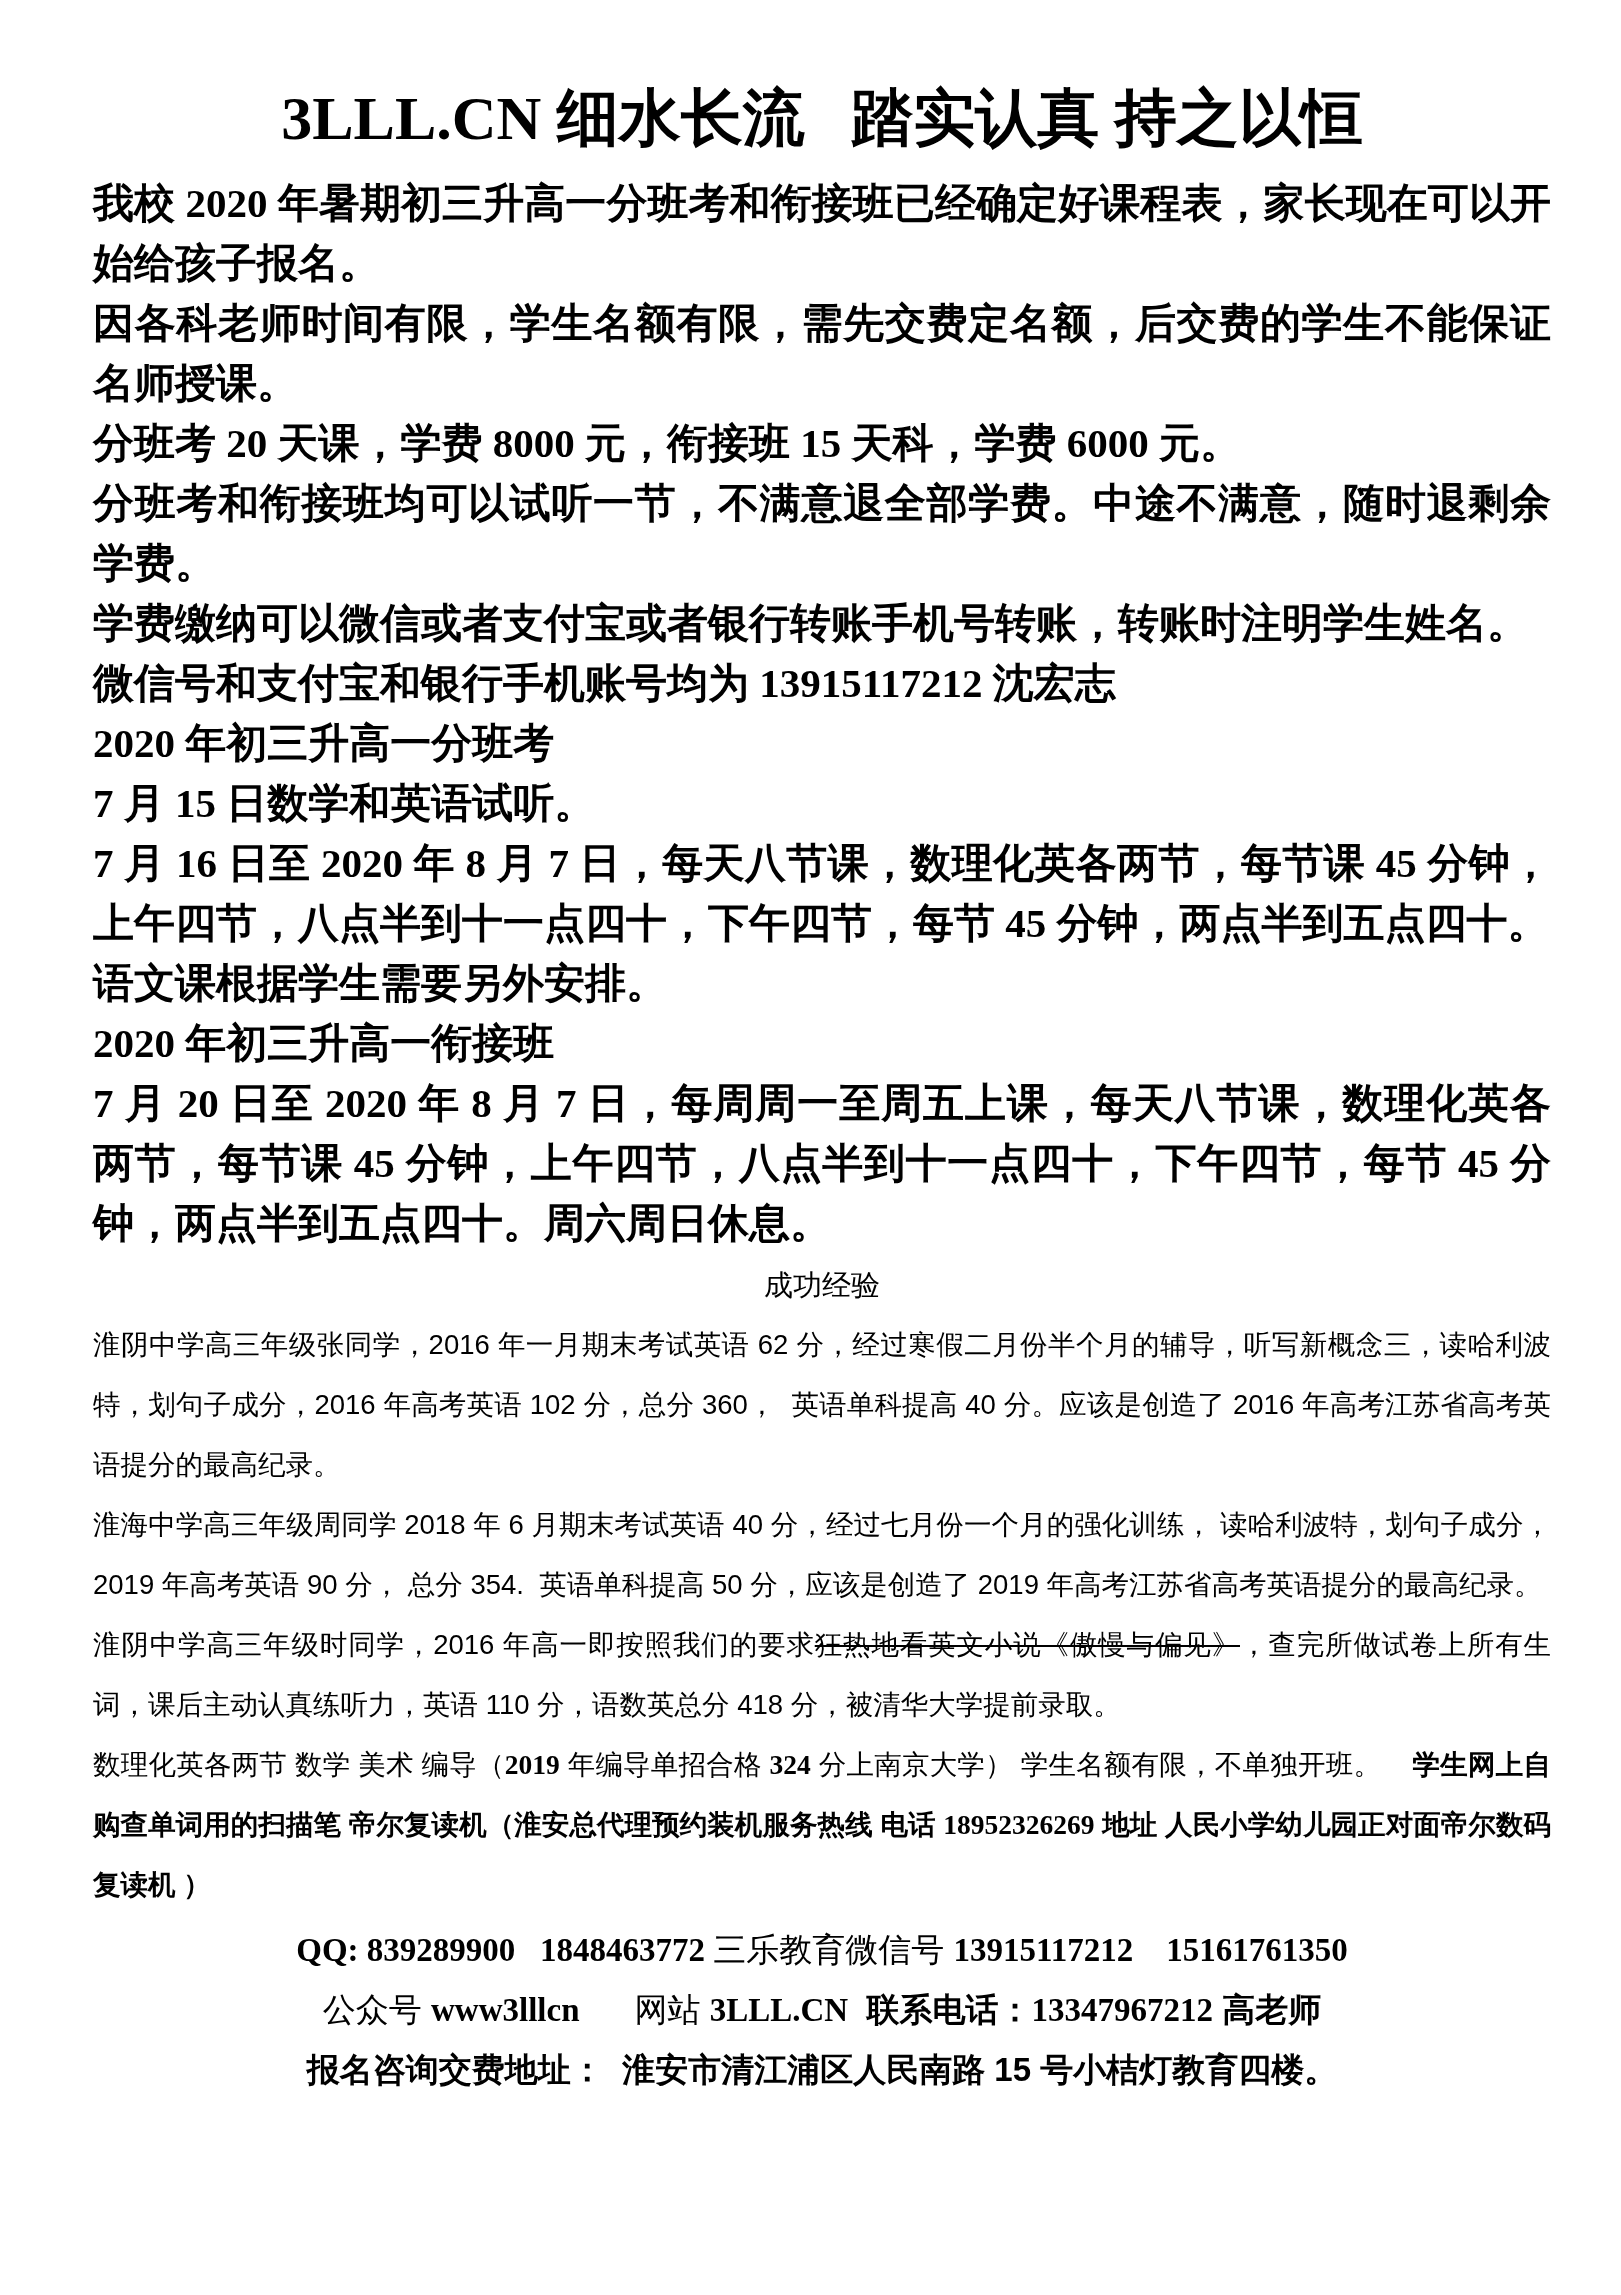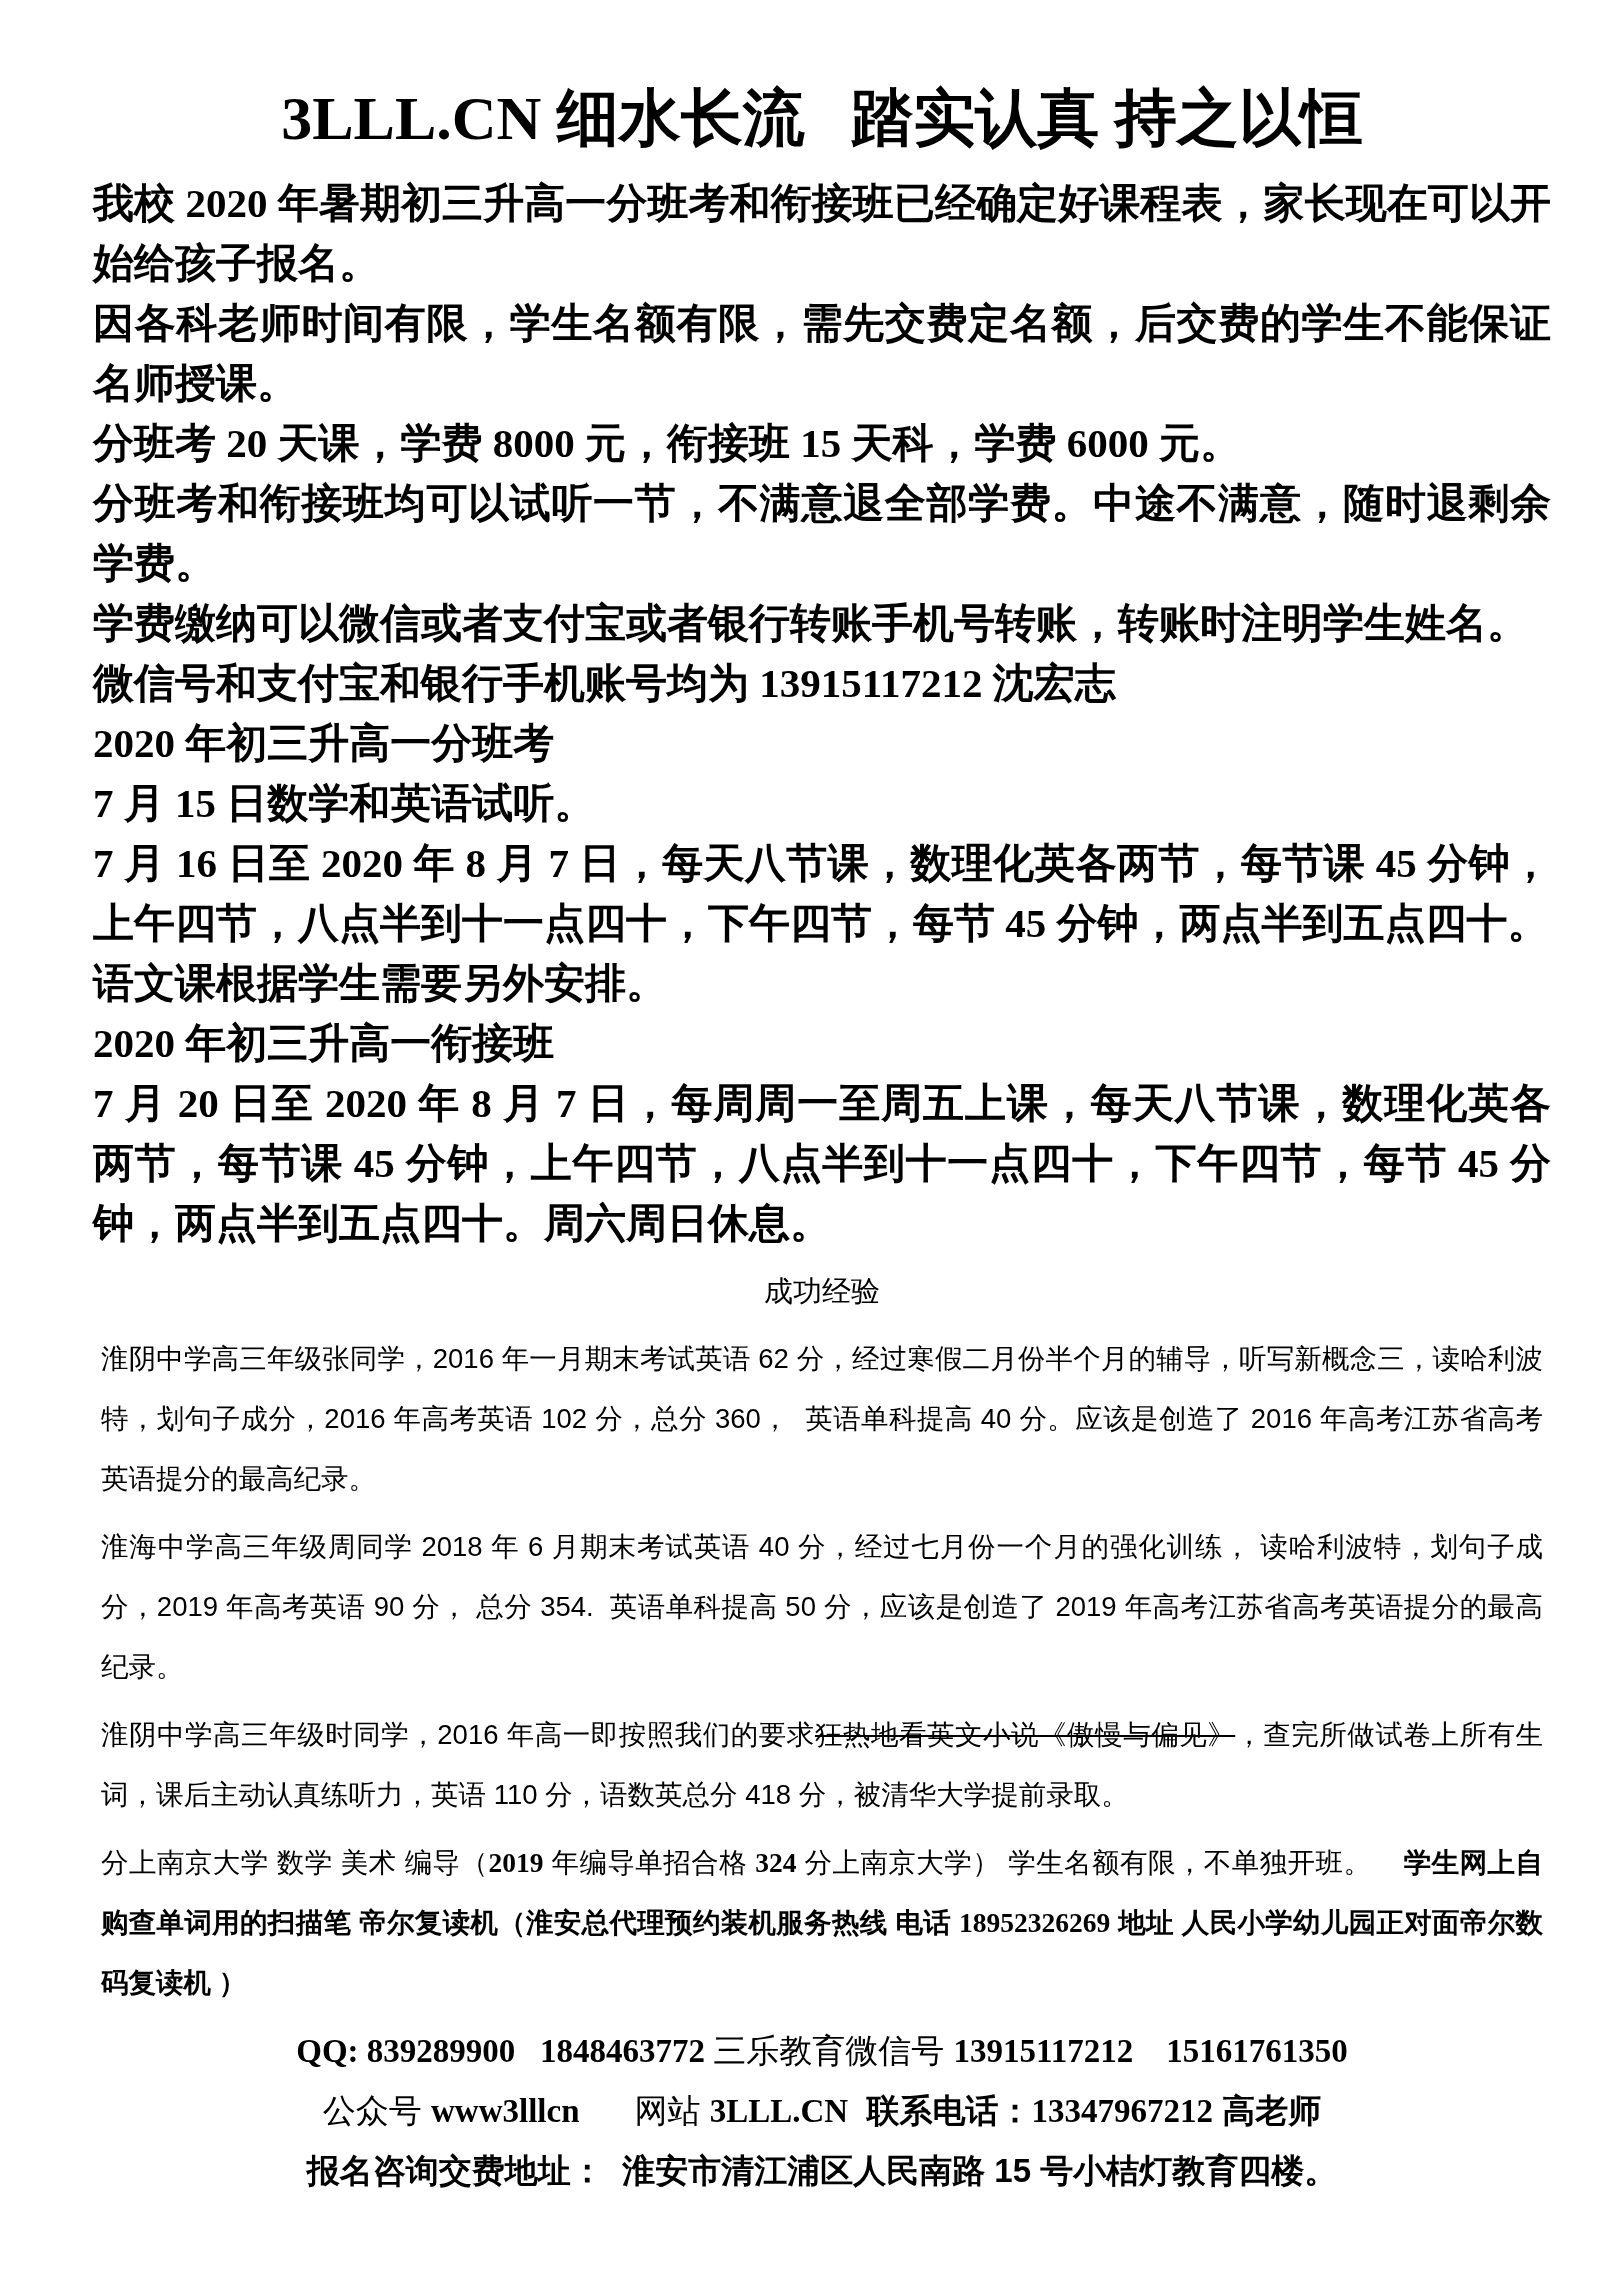--- a/index.html
+++ b/index.html
@@ -32,21 +32,21 @@
   }
   .big p.center { text-align: left; }
   .small {
     margin-top: 2.9px;
     font-family: "Liberation Sans", "DejaVu Sans", sans-serif;
   }
   .small p {
     font-size: 27.5px;
     line-height: 60px;
     font-weight: normal;
-    margin: 8px;
+    margin: 0;
     text-align: justify;
     white-space: pre-wrap;
   }
   .small p.center { text-align: center; font-size: 29px; }
   .strike { text-decoration: line-through; text-decoration-thickness: 2.2px; }
   .b { font-weight: bold; }
   .serifnum {
     font-family: "Liberation Serif", "DejaVu Serif", serif;
     font-weight: bold;
   }
@@ -84,21 +84,21 @@
 
     <p class="center">2020 年初三升高一衔接班</p>
     <p>7 月 20 日至 2020 年 8 月 7 日，每周周一至周五上课，每天八节课，数理化英各两节，每节课 45 分钟，上午四节，八点半到十一点四十，下午四节，每节 45 分钟，两点半到五点四十。周六周日休息。</p>
   </div>
 
   <div class="small">
     <p class="center">成功经验</p>
     <p>淮阴中学高三年级张同学，2016 年一月期末考试英语 62 分，经过寒假二月份半个月的辅导，听写新概念三，读哈利波特，划句子成分，2016 年高考英语 102 分，总分 360，  英语单科提高 40 分。应该是创造了 2016 年高考江苏省高考英语提分的最高纪录。</p>
     <p>淮海中学高三年级周同学 2018 年 6 月期末考试英语 40 分，经过七月份一个月的强化训练， 读哈利波特，划句子成分，2019 年高考英语 90 分， 总分 354.  英语单科提高 50 分，应该是创造了 2019 年高考江苏省高考英语提分的最高纪录。</p>
     <p><span>淮阴中学高三年级时同学，2016 年高一即按照我们的要求</span><span class="strike">狂热地看英文小说《傲慢与偏见》</span><span>，查完所做试卷上所有生词，课后主动认真练听力，英语 110 分，语数英总分 418 分，被清华大学提前录取。</span></p>
-    <p><span>分上南京大学 数学 美术 编导（</span><span class="serifnum">2019</span><span> 年编导单招合格 </span><span class="serifnum">324</span><span> 分上南京大学） 学生名额有限，不单独开班。</span><span class="b">    学生网上自购查单词用的扫描笔 帝尔复读机（淮安总代理预约装机服务热线 电话 </span><span class="serifnum">18952326269</span><span class="b"> 地址 人民小学幼儿园正对面帝尔数码复读机 ）</span></p>
+    <p><span>数理化英各两节 数学 美术 编导（</span><span class="serifnum">2019</span><span> 年编导单招合格 </span><span class="serifnum">324</span><span> 分上南京大学） 学生名额有限，不单独开班。</span><span class="b">    学生网上自购查单词用的扫描笔 帝尔复读机（淮安总代理预约装机服务热线 电话 </span><span class="serifnum">18952326269</span><span class="b"> 地址 人民小学幼儿园正对面帝尔数码复读机 ）</span></p>
   </div>
 
   <div class="contact">
     <p><span class="serifnum">QQ: 839289900   1848463772 </span><span>三乐教育微信号 </span><span class="serifnum">13915117212    15161761350</span></p>
     <p><span>公众号 </span><span class="serifnum">www3lllcn</span><span>      网站 </span><span class="serifnum">3LLL.CN</span><span class="b">  联系电话：</span><span class="serifnum">13347967212</span><span class="b"> 高老师</span></p>
     <p class="b">报名咨询交费地址：  淮安市清江浦区人民南路 15 号小桔灯教育四楼。</p>
   </div>
 
 </div>
 

